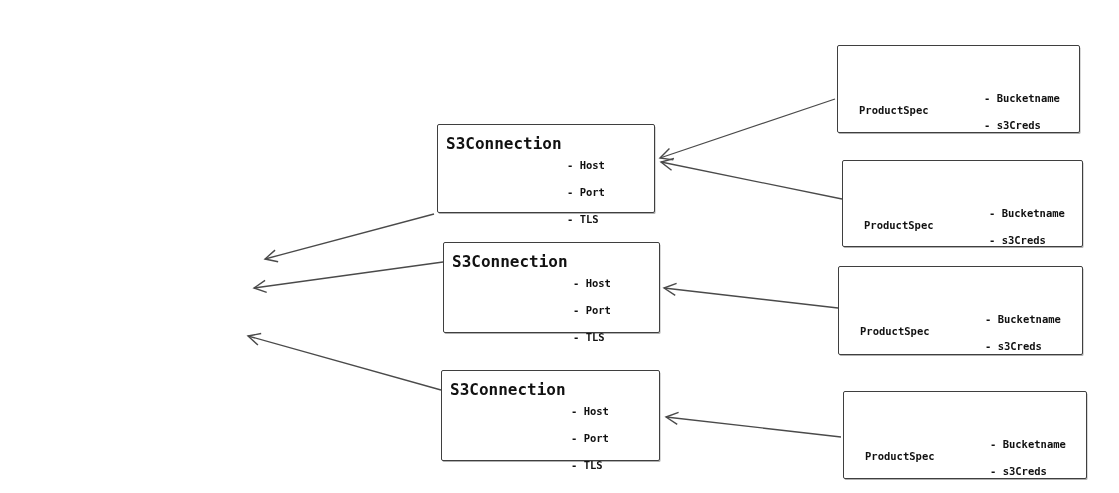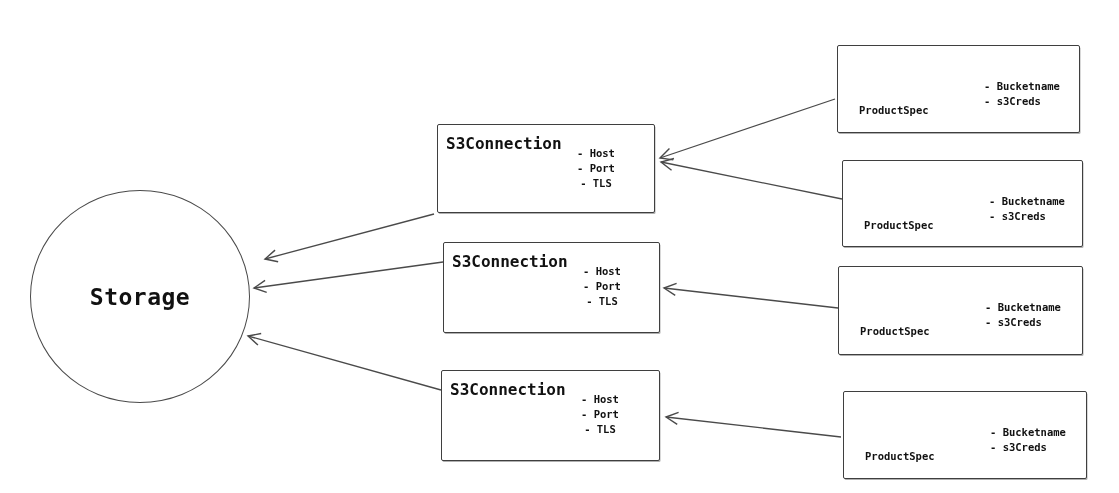--- a/index.html
+++ b/index.html
@@ -46,32 +46,32 @@
     left: 21px;
     top: 22px;
     font-size: 10.5px;
     margin-top: 36px;
   }
   .attrs {
     position: absolute;
     font-weight: bold;
   }
   .s3-node .attrs {
-    left: 139px;
+    left: 129px;
     top: 21px;
-    text-align: center;
   }
   .ps-node .attrs {
     left: 146px;
     top: 33px;
   }
   .attr-line {
     font-size: 10.5px;
     line-height: 15px;
     white-space: nowrap;
+    margin-top: 12px;
   }
   .storage-node {
     position: absolute;
     left: 30px;
     top: 190px;
     width: 220px;
     height: 213px;
     border: 1.6px solid #4a4a4a;
     border-radius: 50%;
     background: #ffffff;
@@ -99,23 +99,20 @@
     </defs>
     <line x1="835" y1="99" x2="660" y2="158" stroke="#4a4a4a" stroke-width="1.3" marker-end="url(#arrowhead)"></line>
     <line x1="842" y1="199" x2="661" y2="162" stroke="#4a4a4a" stroke-width="1.3" marker-end="url(#arrowhead)"></line>
     <line x1="838" y1="308" x2="664" y2="288" stroke="#4a4a4a" stroke-width="1.3" marker-end="url(#arrowhead)"></line>
     <line x1="841" y1="437" x2="666" y2="417" stroke="#4a4a4a" stroke-width="1.3" marker-end="url(#arrowhead)"></line>
     <line x1="434" y1="214" x2="265" y2="259" stroke="#4a4a4a" stroke-width="1.3" marker-end="url(#arrowhead)"></line>
     <line x1="443" y1="262" x2="254" y2="288" stroke="#4a4a4a" stroke-width="1.3" marker-end="url(#arrowhead)"></line>
     <line x1="441" y1="390" x2="248" y2="336" stroke="#4a4a4a" stroke-width="1.3" marker-end="url(#arrowhead)"></line>
   </svg>
 
-  <div class="storage-node">
-    <span class="storage-label">Storage</span>
-  </div>
 
   <div class="node s3-node" style="left:437px; top:124px; width:218px; height:89px;">
     <div class="node-title">S3Connection</div>
     <div class="attrs">
       <div class="attr-line">- Host</div>
       <div class="attr-line">- Port</div>
       <div class="attr-line">- TLS</div>
     </div>
   </div>
 

